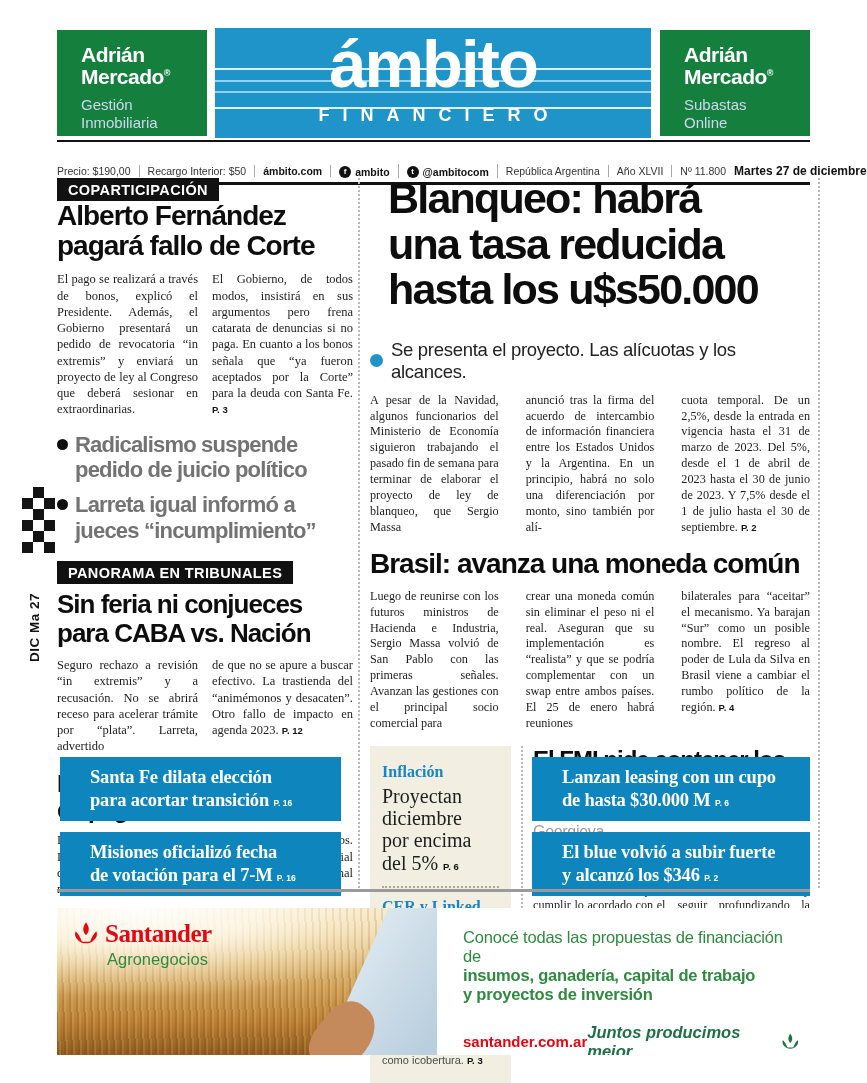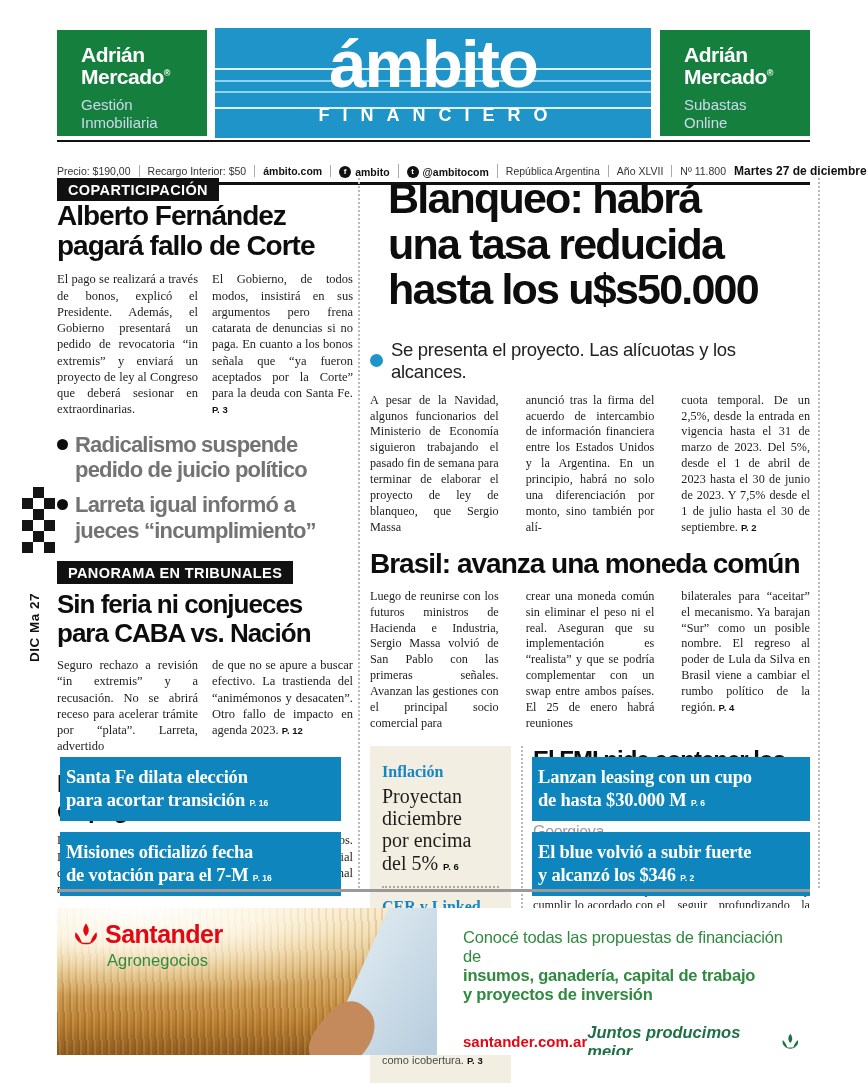--- a/index.html
+++ b/index.html
@@ -60,41 +60,41 @@
   .sidebox{background:#f2eee1;box-sizing:border-box;padding:17px 12px;width:141px;}
   .tag{font-family:"Liberation Serif",serif;font-weight:bold;font-size:16px;color:#1585c5;}
   .sidehead{font-family:"Liberation Serif",serif;font-size:20px;line-height:1.12;color:#1d1d1d;margin-top:4px;}
   .sidebody{font-size:11px;line-height:1.32;color:#4a4a4a;margin-top:8px;}
   .sb-div{border-top:2px dotted #b0ab98;margin:12px 0 10px 0;}
 
   
   .fmideck{font-size:16px;color:#9b9b9b;letter-spacing:-.3px;margin-top:5px;}
 
   
-  .teaser{background:#0e86bd;color:#fff;padding:9px 14px 10px 6px;margin-bottom:11px;box-sizing:border-box;}
+  .teaser{background:#0e86bd;color:#fff;padding:9px 14px 10px 30px;margin-bottom:11px;box-sizing:border-box;}
   .teaser .ttxt{font-family:"Liberation Serif",serif;font-weight:bold;font-size:18.5px;line-height:1.22;letter-spacing:-.2px;}
   .teaser .pref{color:#fff;font-size:8.5px;}
 
   .grayrule{background:#9a9a9a;height:3px;}
 
   
   .vdate{writing-mode:vertical-rl;transform:rotate(180deg);font-weight:bold;font-size:13.5px;letter-spacing:.5px;color:#111;}
   .checker{width:33px;height:66px;background:repeating-conic-gradient(#141414 0% 25%,#ffffff 0% 50%);background-size:22px 22px;}
 
   
   .ad{display:flex;overflow:hidden;background:#fff;}
   .adphoto{position:relative;width:380px;height:147px;flex:0 0 380px;overflow:hidden;
     background:
       radial-gradient(130% 95% at 20% 0%, rgba(255,255,255,.97) 0%, rgba(255,249,234,.85) 26%, rgba(255,240,205,.35) 48%, rgba(255,240,205,0) 64%),
       repeating-linear-gradient(88deg, rgba(112,62,12,.20) 0 2px, rgba(255,228,160,.14) 2px 4px, rgba(0,0,0,0) 4px 7px),
       linear-gradient(180deg,#f7ead0 0%,#eedbb0 16%,#dfbd80 36%,#d0a058 56%,#b97f33 78%,#8e5a1e 100%);}
   .sleeve{position:absolute;right:-48px;top:-36px;width:130px;height:250px;background:linear-gradient(100deg,#dde9f0,#b9cede 70%);border-radius:60px;transform:rotate(24deg);}
   .hand{position:absolute;right:68px;top:92px;width:52px;height:74px;background:#c58a5c;border-radius:46% 54% 62% 42%;transform:rotate(38deg);}
   .adbrand{position:absolute;left:16px;top:12px;}
-  .adbrandrow{display:flex;align-items:center;gap:6px;}
+  .adbrandrow{display:flex;align-items:center;gap:6px;font-family:Liberation Serif, serif;}
   .adbrandname{color:#e30613;font-weight:bold;font-size:25px;letter-spacing:-.5px;}
   .adbrandsub{color:#2f8a3f;font-size:16.5px;margin:2px 0 0 34px;}
   .adright{box-sizing:border-box;padding:20px 6px 0 26px;flex:1;}
   .adline1{color:#2f8a3f;font-size:16.5px;letter-spacing:-.2px;}
   .adline2{color:#2f8a3f;font-size:16.5px;font-weight:bold;letter-spacing:-.2px;line-height:1.18;}
   .adrow{display:flex;justify-content:space-between;align-items:center;margin-top:18px;padding-right:4px;}
   .adurl{color:#e30613;font-weight:bold;font-size:15px;}
   .adslogan{display:flex;align-items:center;gap:6px;color:#1e7144;font-weight:bold;font-style:italic;font-size:16.5px;}
 </style>
 </head>

